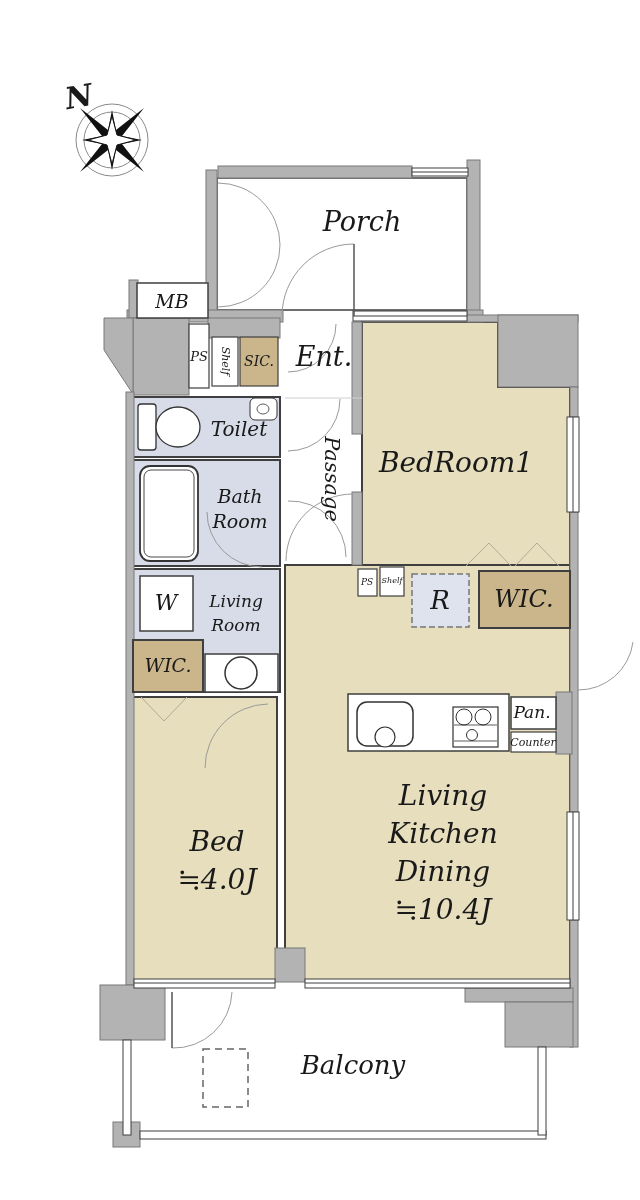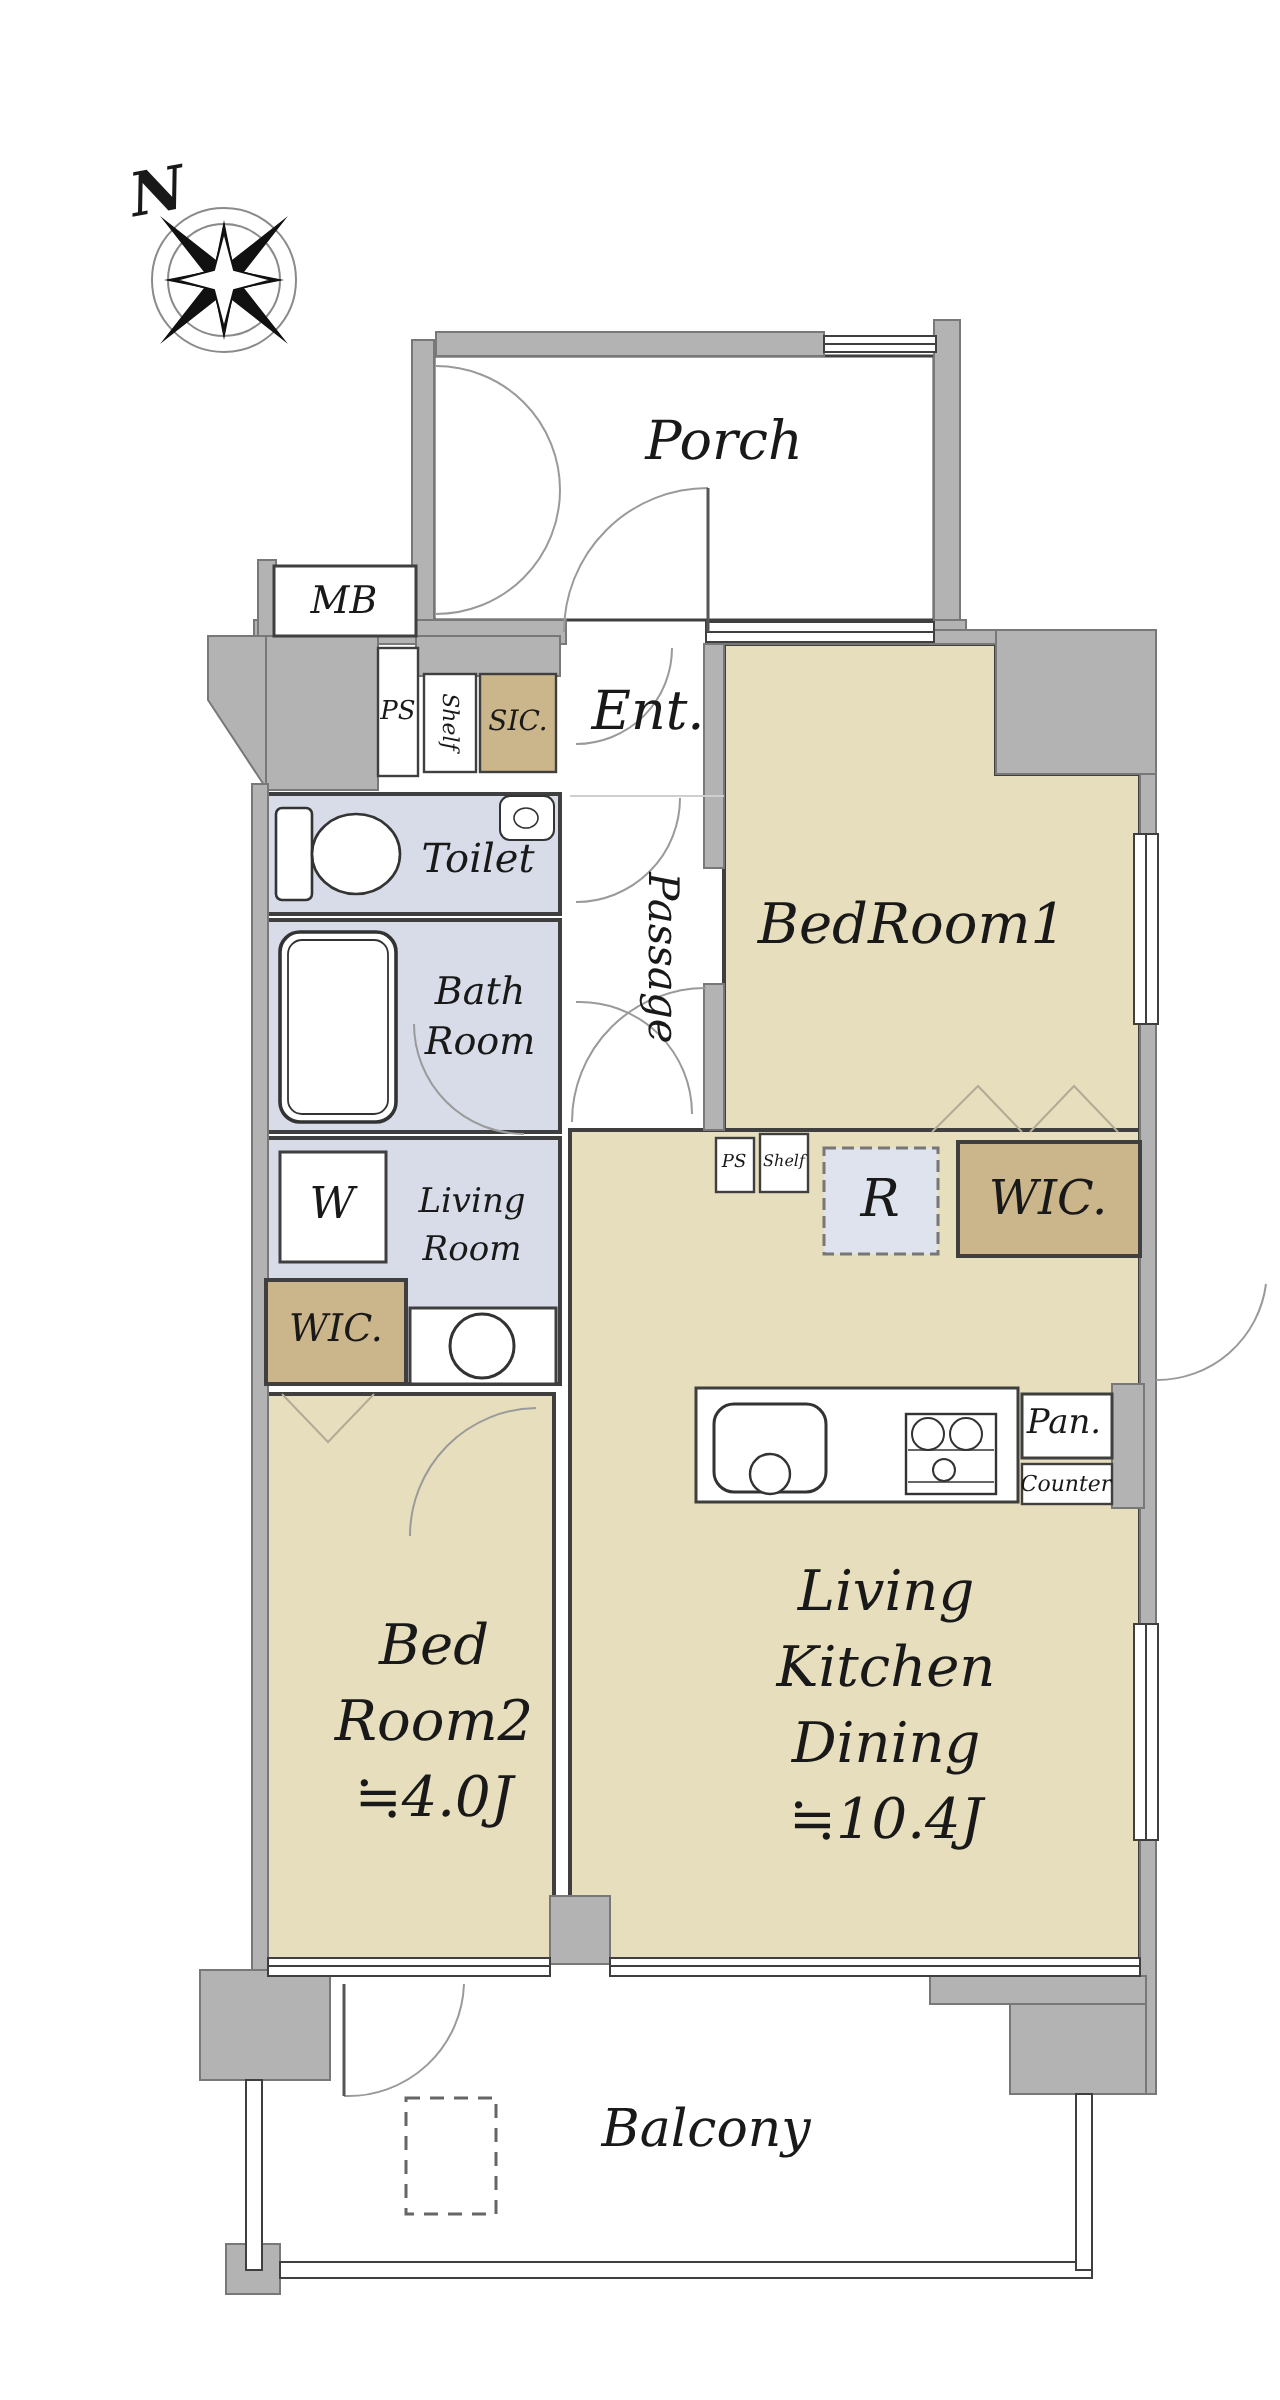--- a/index.html
+++ b/index.html
@@ -172,21 +172,20 @@
   <div class="lbl" style="left:168px;top:665px;font-size:19px;">WIC.</div>
   <div class="lbl" style="left:367px;top:582px;font-size:9px;">PS</div>
   <div class="lbl" style="left:392px;top:581px;font-size:8px;">Shelf</div>
   <div class="lbl" style="left:440px;top:600px;font-size:26px;">R</div>
   <div class="lbl" style="left:524px;top:599px;font-size:24px;">WIC.</div>
   <div class="lbl" style="left:532px;top:712px;font-size:17px;">Pan.</div>
   <div class="lbl" style="left:533px;top:742px;font-size:11px;">Counter</div>
 
   <div class="lbl" style="left:205px;top:861px;font-size:28px;line-height:38px;margin-left:12px;">
     <span>Bed</span>
-    <span>Room2</span>
     <span>≒4.0J</span>
   </div>
 
   <div class="lbl" style="left:415px;top:853px;font-size:28px;line-height:38px;margin-left:28px;">
     <span>Living</span>
     <span>Kitchen</span>
     <span>Dining</span>
     <span>≒10.4J</span>
   </div>
 

